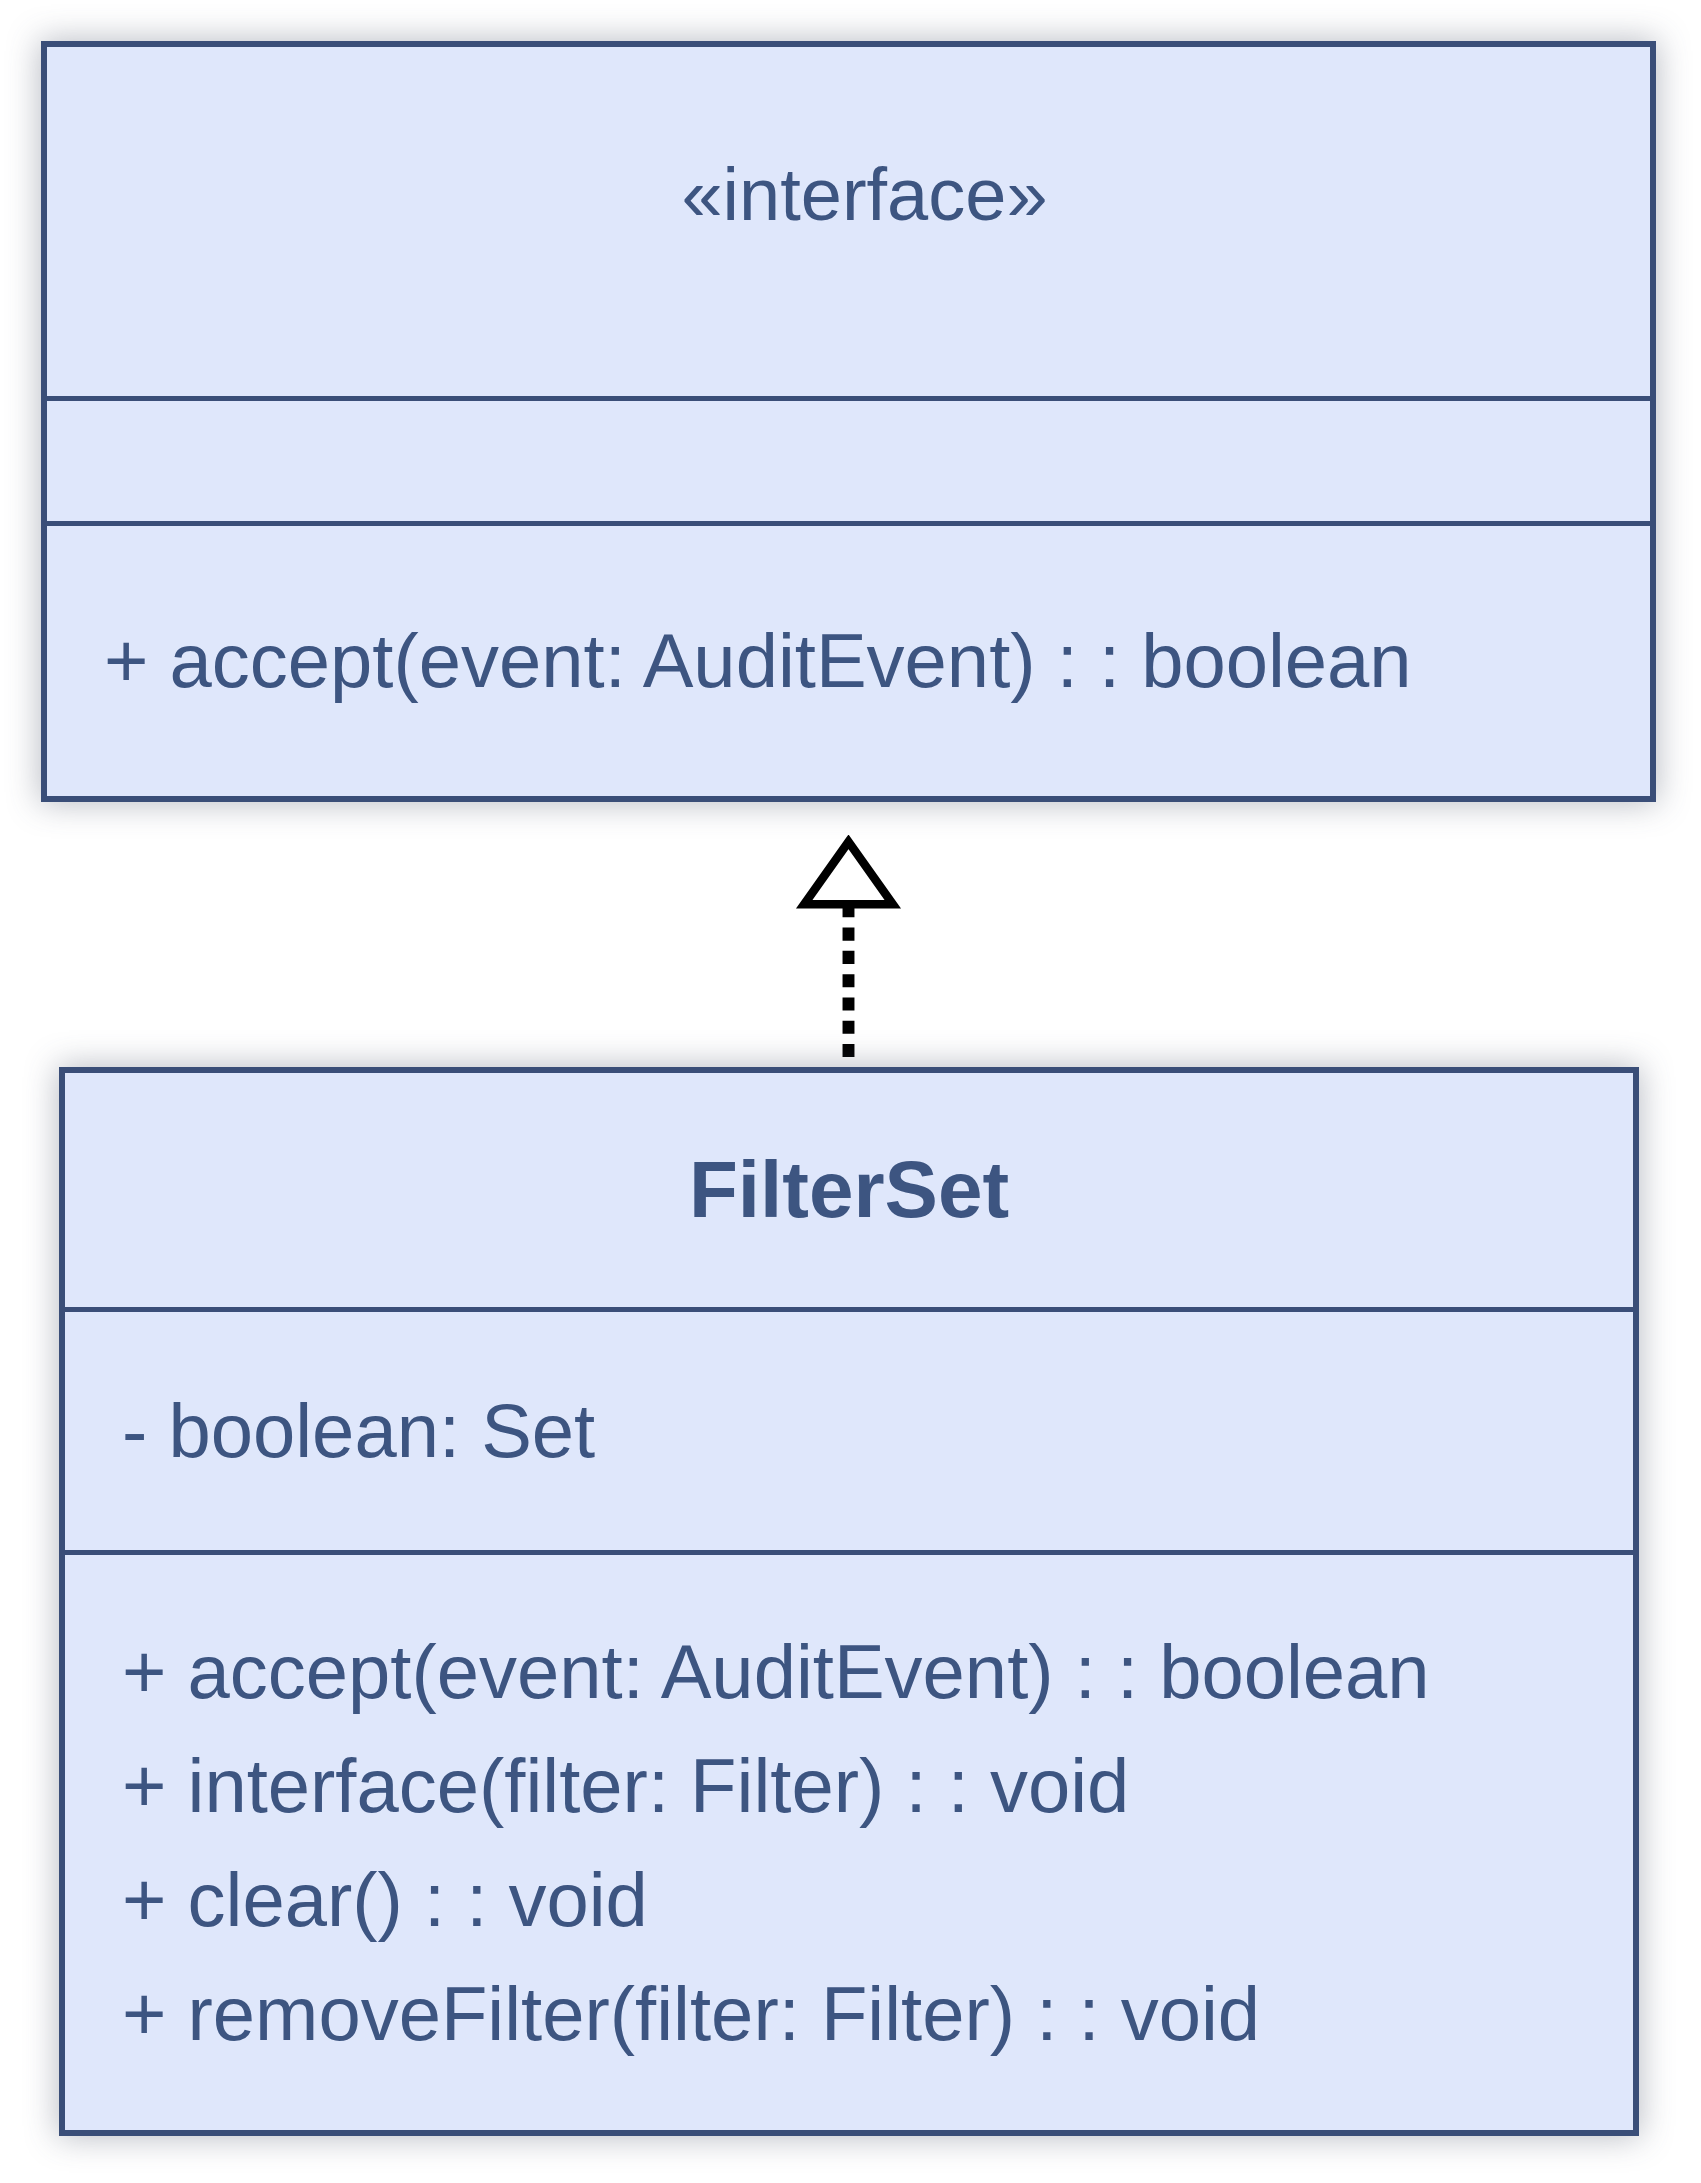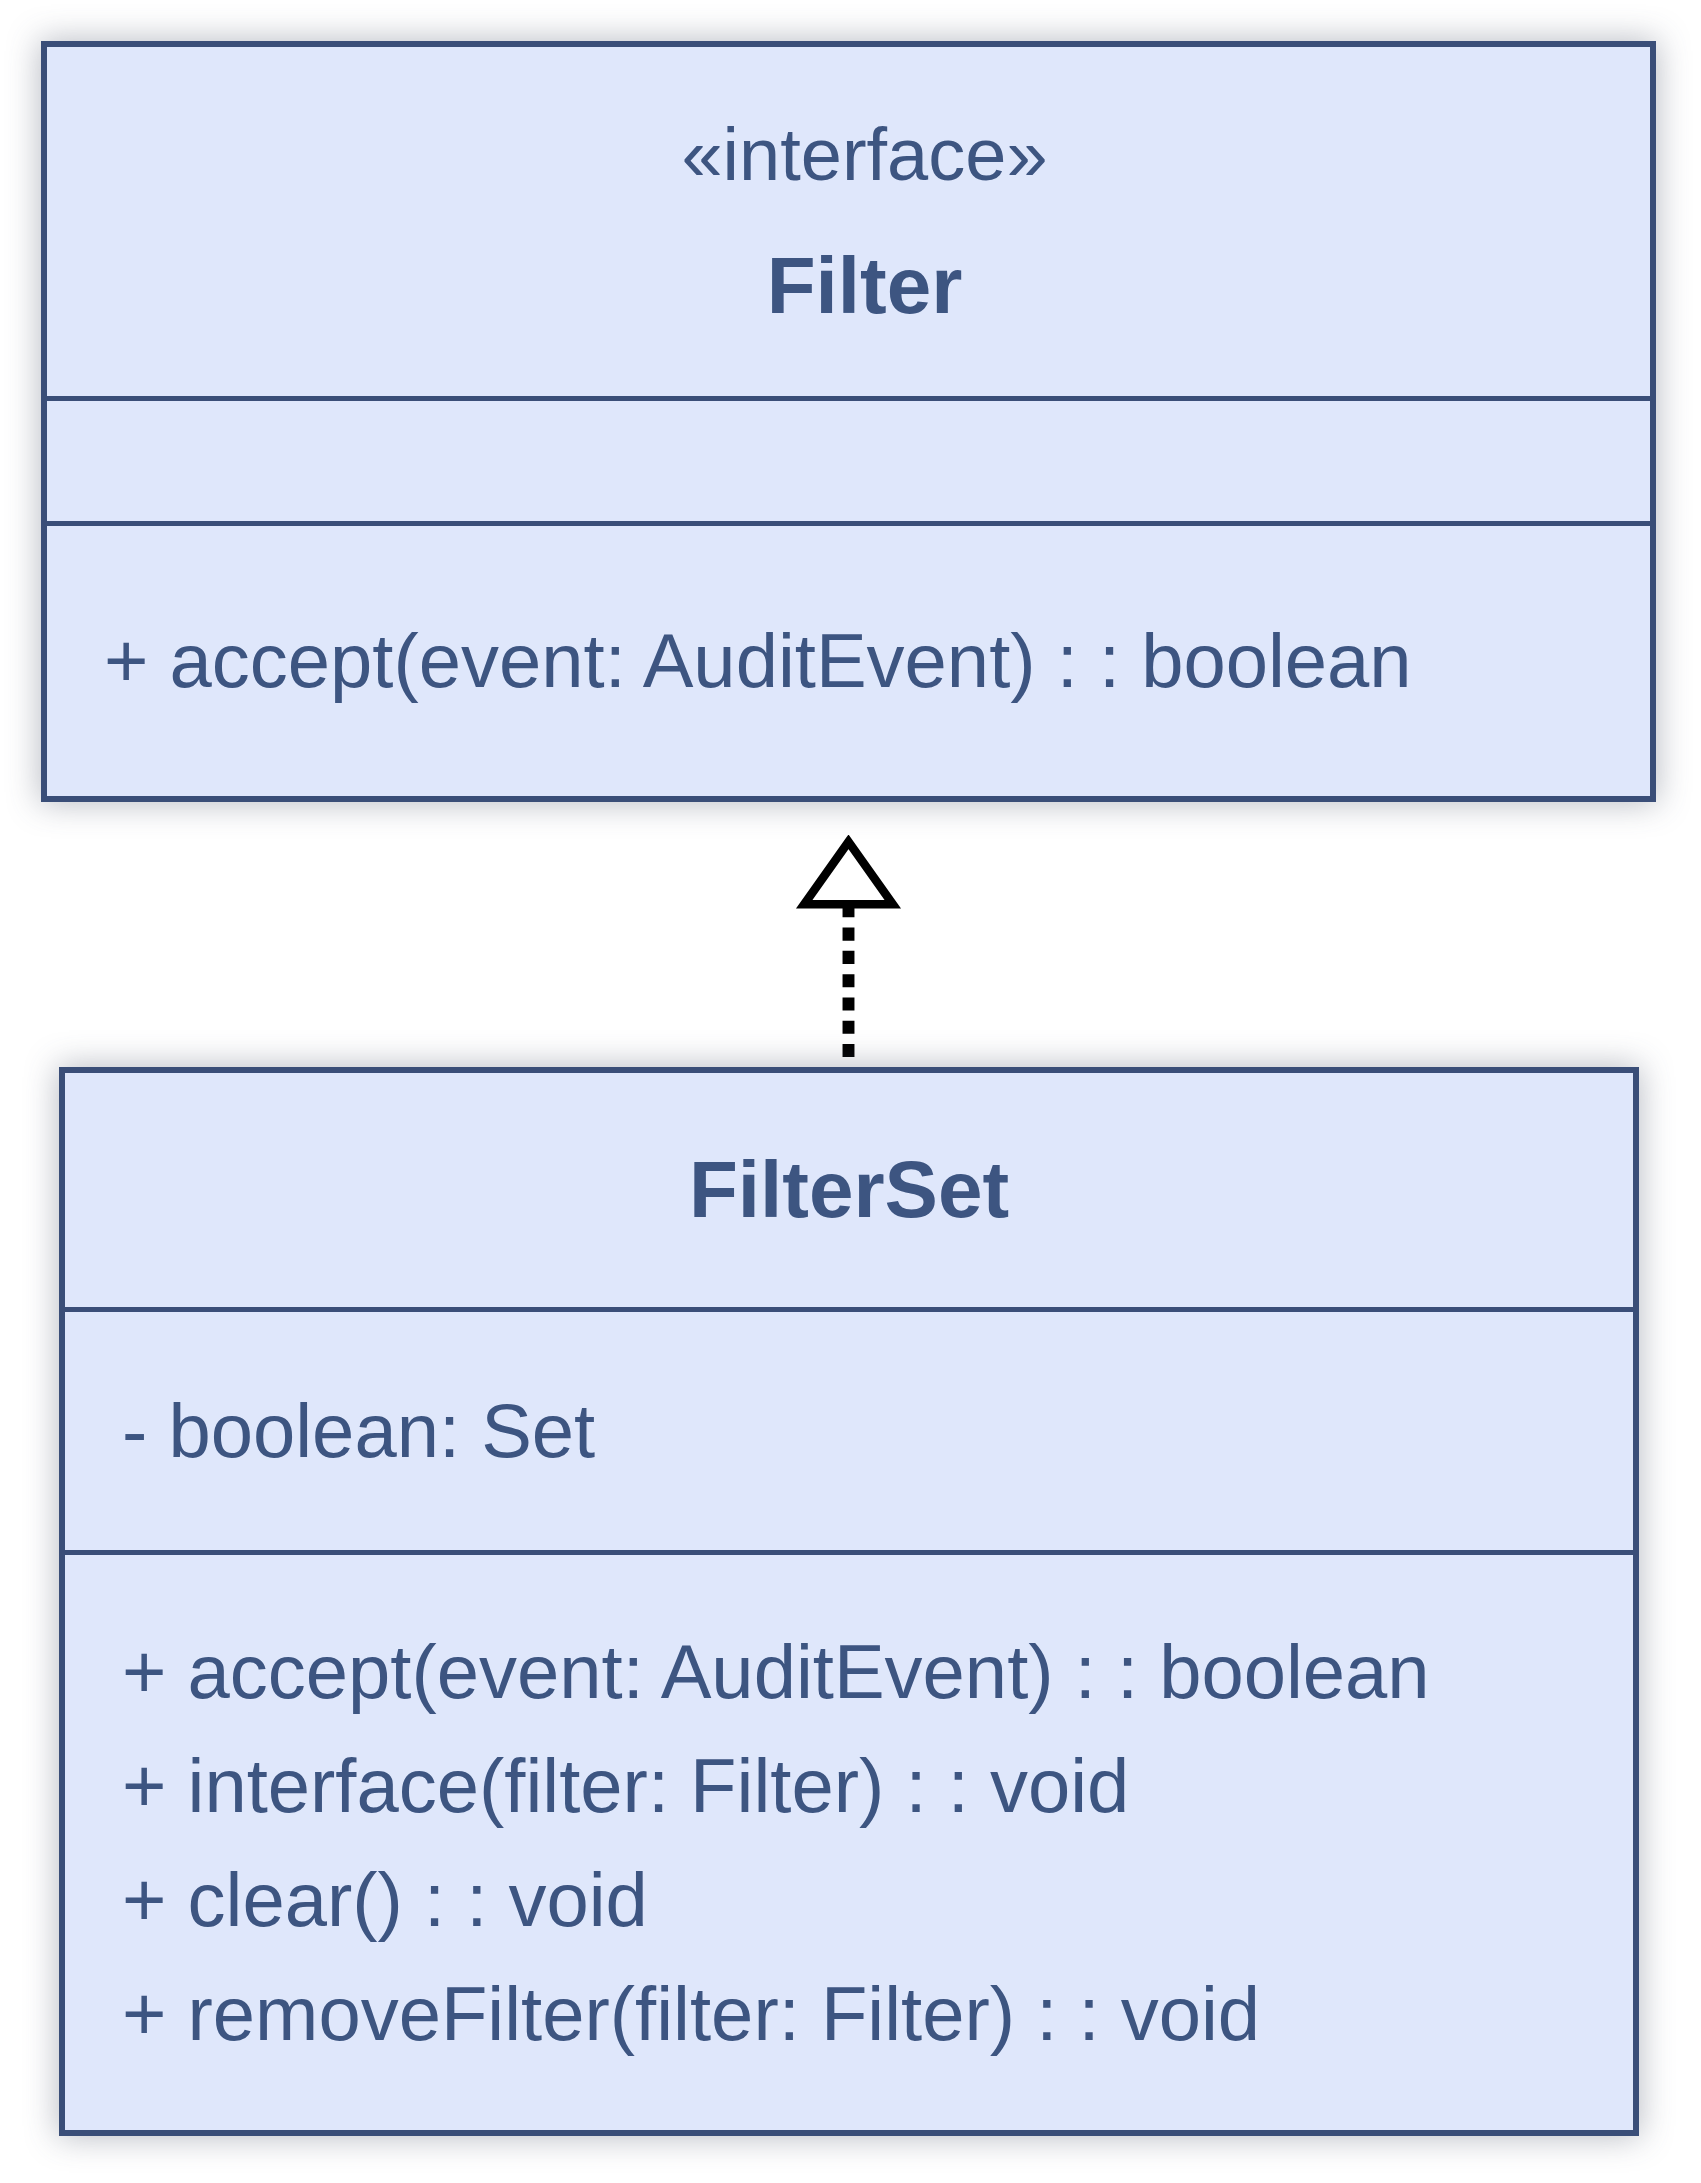--- a/index.html
+++ b/index.html
@@ -92,21 +92,20 @@
   }
 </style>
 </head>
 <body>
 
 <div class="canvas">
 
   <section class="uml-class" id="box-filter">
     <div class="sec name-sec">
       <div class="stereotype">«interface»</div>
-      <div class="class-name">Filter</div>
     </div>
     <div class="sec attrs-sec members"></div>
     <div class="sec methods-sec members">
       <div class="member">+ accept(event: AuditEvent) : : boolean</div>
     </div>
   </section>
 
   <svg id="realization-arrow" viewBox="0 0 220 412">
     <line x1="110" y1="122" x2="110" y2="410" stroke="#000000" stroke-width="21" stroke-dasharray="23 18"></line>
     <polygon points="110,12 32,122 188,122" fill="#ffffff" stroke="#000000" stroke-width="15" stroke-linejoin="miter"></polygon>

